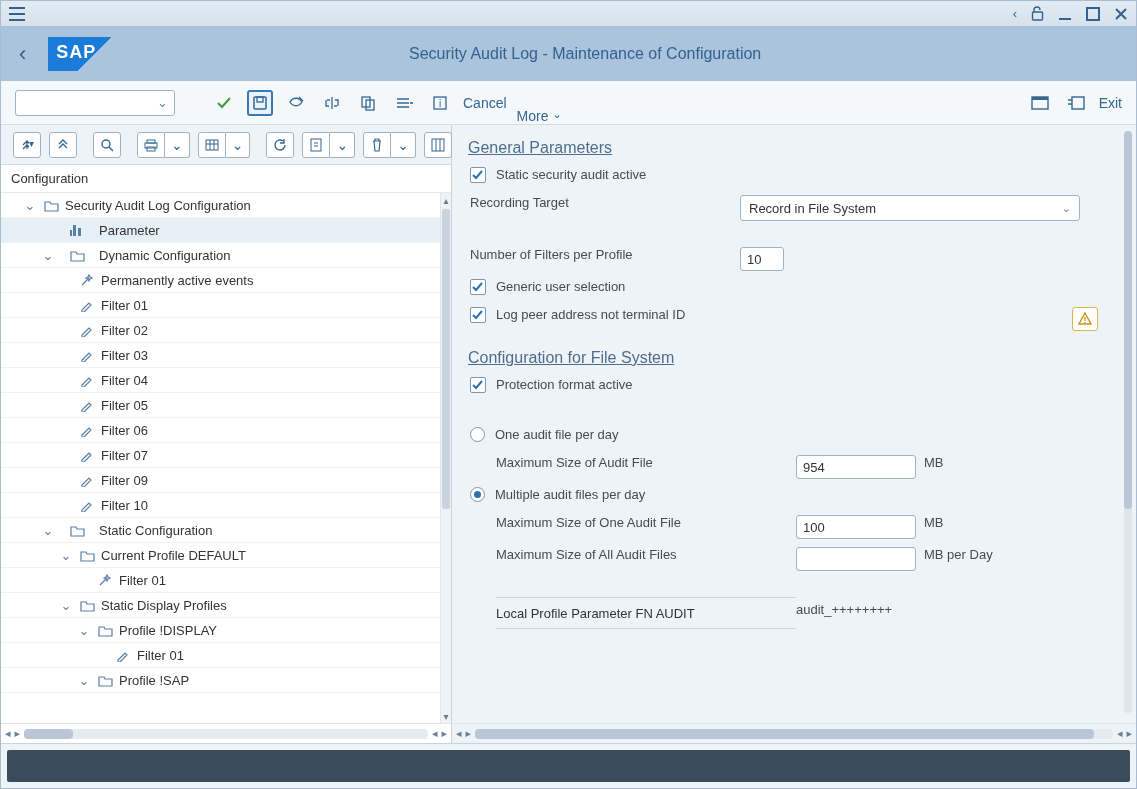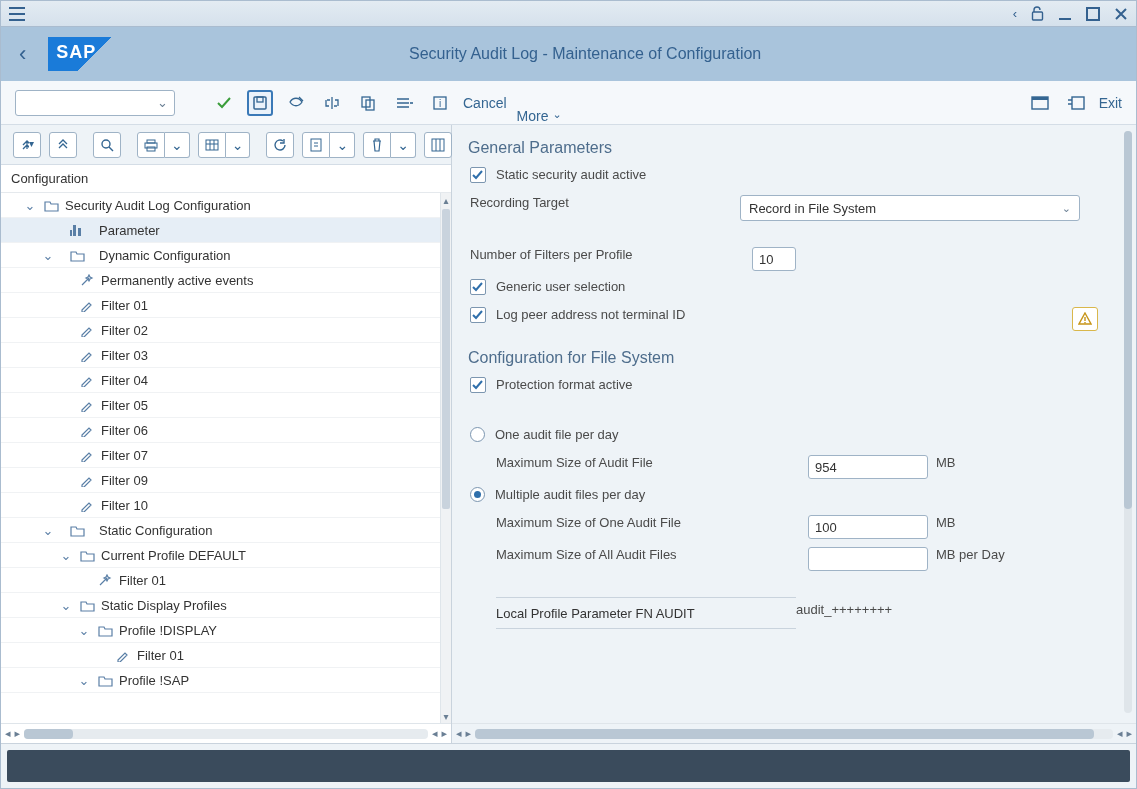--- a/index.html
+++ b/index.html
@@ -116,42 +116,42 @@
     color:#6a7f94; font-size:10px; cursor:pointer;
   }
   .tree-vsb .thumb { position:absolute; left:1px; right:1px; top:16px; height:300px;
     background:#c9d3dd; border-radius:2px;}
   
   .right-panel {
     flex:1; background:#eef3f7; display:flex; flex-direction:column; position:relative;
   }
   .form-scroll { flex:1; overflow:hidden; padding:0 0 8px 0; }
   .section-title {
-    font-size:16px; color:#4e6d8c; padding:14px 16px 6px; font-weight:400;
+    font-size:16px; color:#4e6d8c; padding:14px 16px 6px; font-weight:400;text-decoration:underline;
   }
   .form-row {
     display:flex; padding:4px 18px; color:#333; font-size:13px;
     min-height:28px;
   }
   .chk {
     width:16px; height:16px; border:1px solid #7c96b0; border-radius:2px;
     margin-right:10px; display:flex; align-items:center; justify-content:center;
     color:#2f6fab; font-size:12px; background:#fff; cursor:pointer;
   }
   .radio {
     width:15px; height:15px; border:1px solid #7c96b0; border-radius:50%;
     margin-right:10px; display:flex; align-items:center; justify-content:center;
     background:#fff; cursor:pointer;
   }
   .radio .dot { width:7px; height:7px; border-radius:50%; background:#2f6fab; }
   .label { color:#4a4a4a; }
   .field-label { width:270px; color:#4a4a4a; }
   .input-txt {
     height:24px; border:1px solid #9fb3c6; border-radius:3px; background:#fff;
-    padding:0 6px; font-size:13px; color:#333;margin-left:12px;
+    padding:0 6px; font-size:13px; color:#333;
   }
   .select-box {
     flex:1; max-width:340px; height:26px; border:1px solid #9fb3c6; border-radius:3px;
     background:#fff; display:flex; align-items:center; justify-content:space-between;
     padding:11px 8px; color:#333; cursor:pointer;
   }
   .select-box .caret { color:#6a7f94; font-size:11px;}
   .warn-badge {
     width:26px;height:24px;border:1px solid #d9b74b;border-radius:3px;
     display:flex;align-items:center;justify-content:center;color:#c79519;background:#fff;

